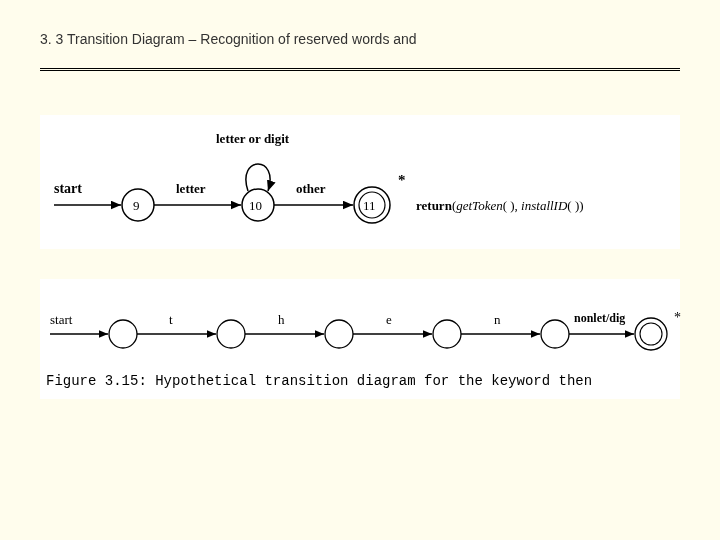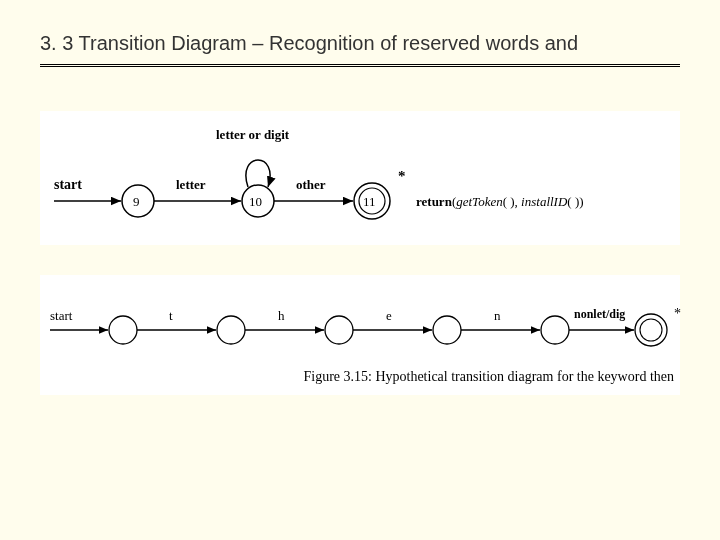--- a/index.html
+++ b/index.html
@@ -1,20 +1,20 @@
 <!DOCTYPE html>
 <html><head>
 <meta charset="utf-8">
 <style>
   html,body{margin:0;padding:0;width:720px;height:540px;background:#fffded;font-family:Georgia,"Times New Roman",serif;color:#000}
   .slide{box-sizing:border-box;padding:30px 40px 20px 40px}
-  .title{font-size:20px;color:#333;line-height:1.3;margin-bottom:8px;font-family:"Segoe UI","Helvetica Neue",Arial,sans-serif}
+  .title{font-size:14px;color:#333;line-height:1.3;margin-bottom:20px;font-family:"Segoe UI","Helvetica Neue",Arial,sans-serif}
   .rule{border:0;border-top:3px double #000;height:4px;margin:0 0 40px 0}
   .figwrap{background:#fff;padding:10px 6px;margin-bottom:30px}
-  .caption{text-align:right;font-size:14px;margin-top:10px;font-family:Liberation Serif, serif}
+  .caption{text-align:left;font-size:14px;margin-top:10px;font-family:Liberation Mono, monospace}
   svg text{font-family:"Times New Roman",serif}
   .bold{font-weight:bold}
   .ital{font-style:italic}
 </style>
 </head>
 <body>
 
 <div class="slide">
 
   <div class="title">

